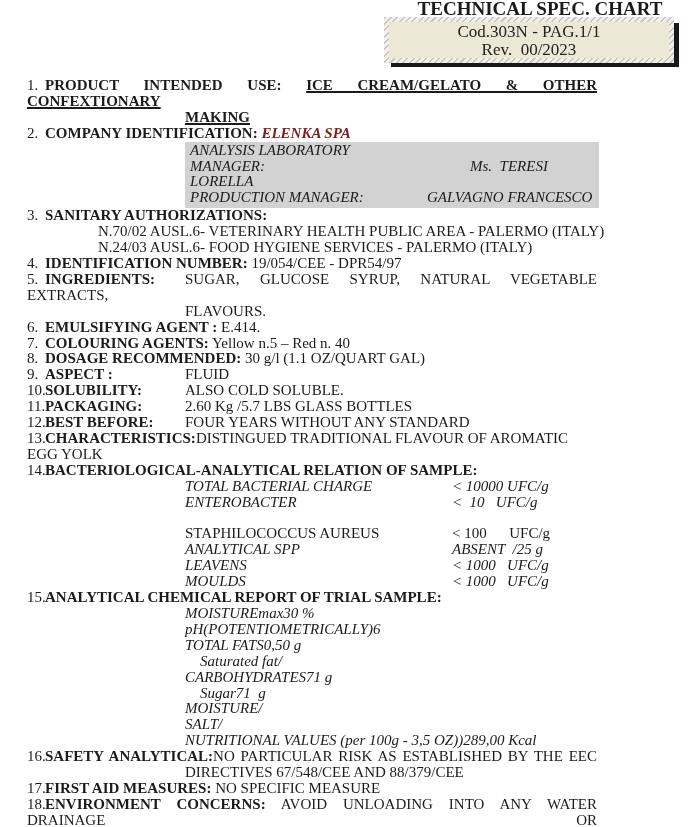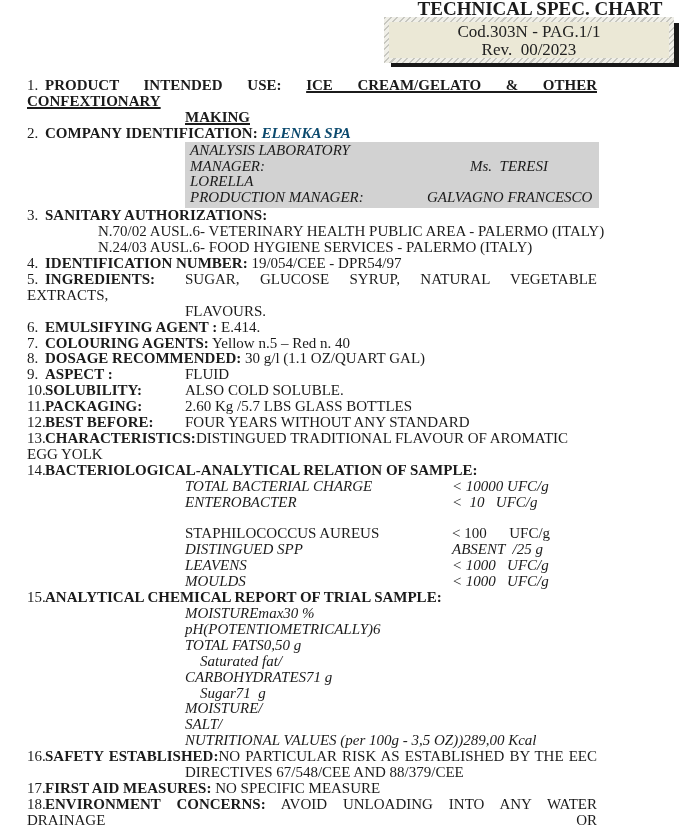--- a/index.html
+++ b/index.html
@@ -58,21 +58,21 @@
       <div class="pre">Cod.303N - PAG.1/1</div>
       <div class="pre">Rev.  00/2023</div>
     </div>
   </div>
 
   <div class="doc">
 
     <div class="line jl"><span class="num">1.</span><span class="lbl">PRODUCT INTENDED USE:</span> <span class="u">ICE CREAM/GELATO &amp; OTHER CONFEXTIONARY</span></div>
     <div class="cont"><span class="u">MAKING</span></div>
 
-    <div class="line"><span class="num">2.</span><span class="lbl">COMPANY IDENTIFICATION:</span> <span class="blue" style="color:#0c4a6e">ELENKA SPA</span></div>
+    <div class="line"><span class="num">2.</span><span class="lbl">COMPANY IDENTIFICATION:</span> <span class="blue" style="color:#7f1d1d">ELENKA SPA</span></div>
     <div class="mgr" style="background:#d2d2d2">
       <div class="mgr-row"><span class="role">ANALYSIS LABORATORY MANAGER:</span><span class="name pre">Ms.  TERESI  LORELLA</span></div>
       <div class="mgr-row"><span class="role">PRODUCTION MANAGER:</span><span class="name pre">GALVAGNO FRANCESCO</span></div>
     </div>
 
     <div class="line"><span class="num">3.</span><span class="lbl">SANITARY AUTHORIZATIONS:</span></div>
     <div class="sanline">N.70/02 AUSL.6- VETERINARY HEALTH PUBLIC AREA - PALERMO (ITALY)</div>
     <div class="sanline">N.24/03 AUSL.6- FOOD HYGIENE SERVICES - PALERMO (ITALY)</div>
 
     <div class="line"><span class="num">4.</span><span class="lbl">IDENTIFICATION NUMBER:</span> <span>19/054/CEE - DPR54/97</span></div>
@@ -93,21 +93,21 @@
     <div class="line"><span class="num">11.</span><span class="lblw">PACKAGING:</span><span>2.60 Kg /5.7 LBS GLASS BOTTLES</span></div>
 
     <div class="line"><span class="num">12.</span><span class="lblw">BEST BEFORE:</span><span>FOUR YEARS WITHOUT ANY STANDARD</span></div>
 
     <div class="line"><span class="num">13.</span><span class="lbl">CHARACTERISTICS:</span><span>DISTINGUED TRADITIONAL FLAVOUR OF AROMATIC EGG YOLK</span></div>
 
     <div class="line"><span class="num">14.</span><span class="lbl">BACTERIOLOGICAL-ANALYTICAL RELATION OF SAMPLE:</span></div>
     <div class="brow"><span class="bname">TOTAL BACTERIAL CHARGE</span><span class="bval">&lt; 10000 UFC/g</span></div>
     <div class="brow"><span class="bname">ENTEROBACTER</span><span class="bval">&lt;  10   UFC/g</span></div>
     <div class="brow upright"><span class="bname">STAPHILOCOCCUS AUREUS</span><span class="bval">&lt; 100      UFC/g</span></div>
-    <div class="brow"><span class="bname">DISTINGUED SPP</span><span class="bval">ABSENT  /25 g</span></div>
+    <div class="brow"><span class="bname">ANALYTICAL SPP</span><span class="bval">ABSENT  /25 g</span></div>
     <div class="brow"><span class="bname">LEAVENS</span><span class="bval">&lt; 1000   UFC/g</span></div>
     <div class="brow"><span class="bname">MOULDS</span><span class="bval">&lt; 1000   UFC/g</span></div>
 
     <div class="line"><span class="num">15.</span><span class="lbl">ANALYTICAL CHEMICAL REPORT OF TRIAL SAMPLE:</span></div>
     <div class="crow">
         <span class="cname">MOISTURE</span>
         <span class="cval">max30 %</span>
       </div>
     <div class="crow">
         <span class="cname">pH(POTENTIOMETRICALLY)</span>
@@ -135,21 +135,21 @@
       </div>
     <div class="crow">
         <span class="cname">SALT</span>
         <span class="cval">/</span>
       </div>
     <div class="crow">
         <span class="cname">NUTRITIONAL VALUES (per 100g - 3,5 OZ))</span>
         <span class="cval">289,00 Kcal</span>
       </div>
 
-    <div class="line jl"><span class="num">16.</span><span class="lbl">SAFETY ESTABLISHED:</span><span>NO PARTICULAR RISK AS ESTABLISHED BY THE EEC</span></div>
+    <div class="line jl"><span class="num">16.</span><span class="lbl">SAFETY ANALYTICAL:</span><span>NO PARTICULAR RISK AS ESTABLISHED BY THE EEC</span></div>
     <div class="cont">DIRECTIVES 67/548/CEE AND 88/379/CEE</div>
 
     <div class="line"><span class="num">17.</span><span class="lbl">FIRST AID MEASURES:</span> <span>NO SPECIFIC MEASURE</span></div>
 
     <div class="line jl"><span class="num">18.</span><span class="lbl">ENVIRONMENT CONCERNS:</span> <span>AVOID UNLOADING INTO ANY WATER DRAINAGE OR</span></div>
     <div class="cont">SEWER SYSTEM</div>
 
   </div>
 </div>
 

